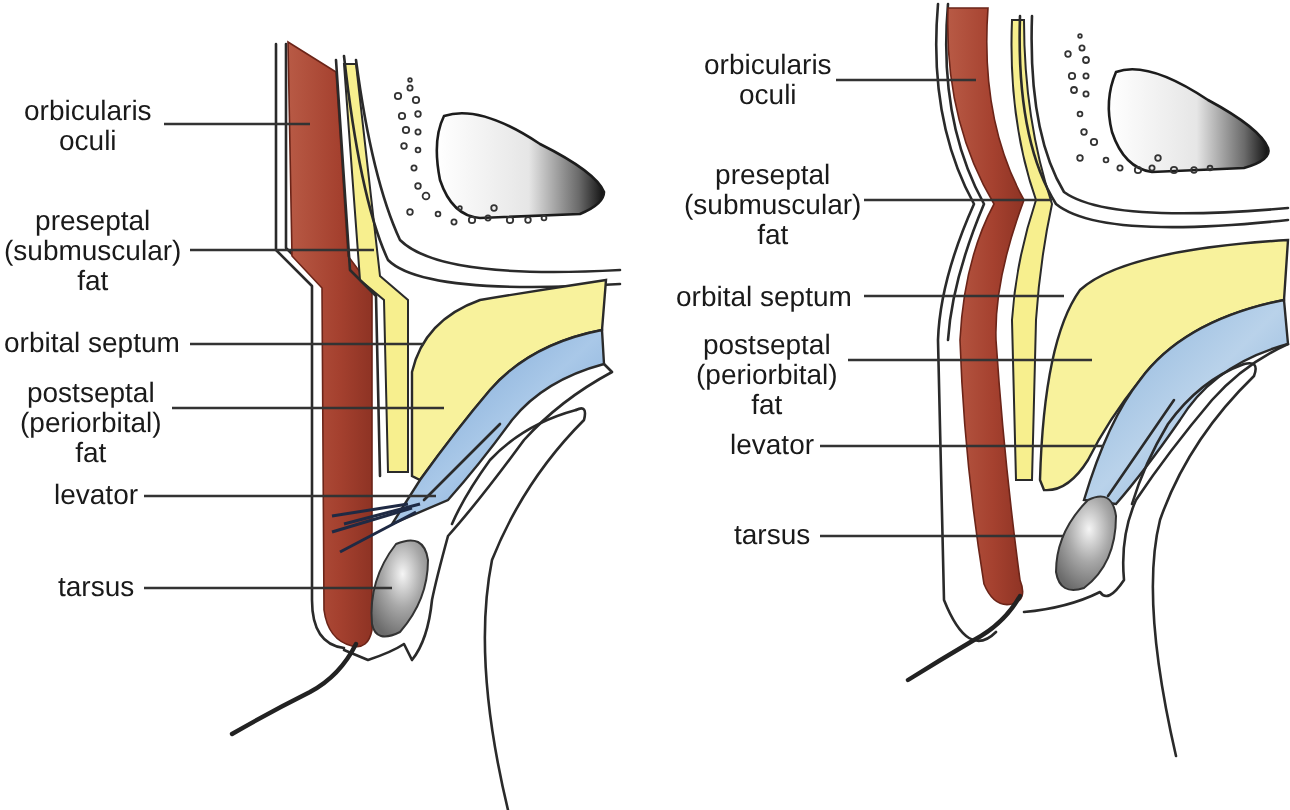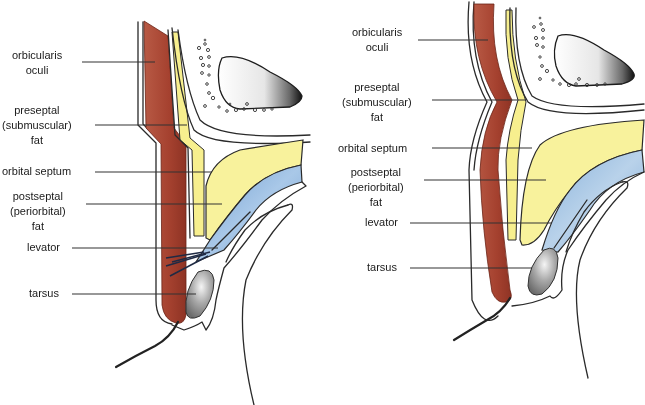--- a/index.html
+++ b/index.html
@@ -2,21 +2,21 @@
 <html><head>
   <meta charset="utf-8">
   <style>
     html, body { margin: 0; padding: 0; background: #ffffff; }
     body { width: 645px; height: 405px; position: relative; overflow: hidden;
            font-family: "Liberation Sans", "DejaVu Sans", sans-serif; }
     .panel { position: absolute; top: 0; }
     .panel-left { left: 0; width: 320px; height: 405px; }
     .panel-right { left: 322px; width: 323px; height: 405px; }
     .panel svg { position: absolute; left: 0; top: 0; overflow: visible; }
-    .label { position: absolute; font-size: 11px; line-height: 15px; color: #1a1a1a;
+    .label { position: absolute; font-size: 14px; line-height: 15px; color: #1a1a1a;
              text-align: center; white-space: nowrap; }
     .label span { display: block; }
     .stroke { fill: none; stroke: #2a2a2a; stroke-width: 1.3; stroke-linejoin: round; stroke-linecap: round; }
     .leader { stroke: #333; stroke-width: 1.2; }
   </style>
 </head>
 <body>
 
 <div class="panel panel-left">
   <svg width="320" height="405" viewBox="0 0 320 405">

